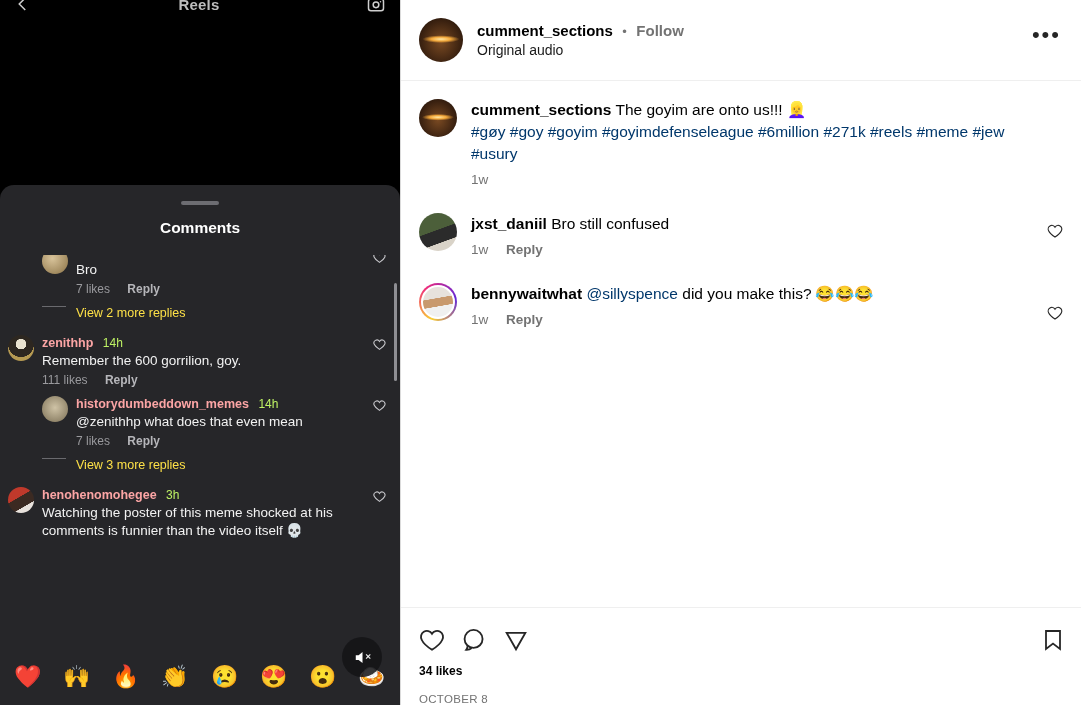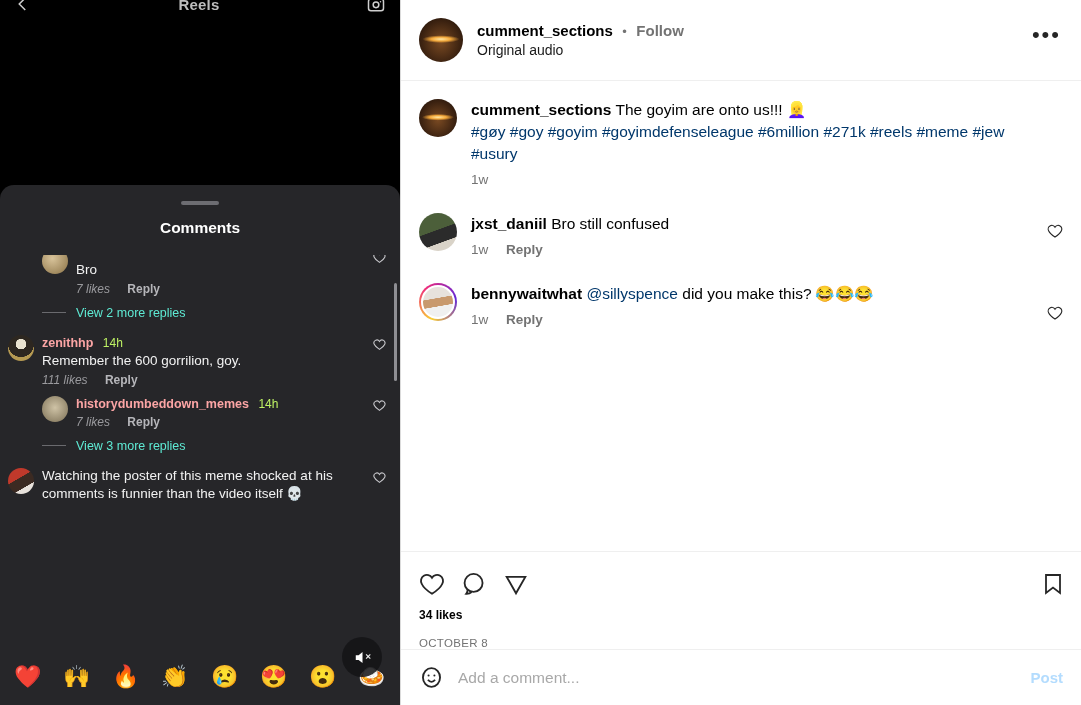--- a/index.html
+++ b/index.html
@@ -48,30 +48,30 @@
     flex: 0 0 auto; width: 26px; height: 26px; border-radius: 50%;
     margin-right: 8px; margin-top: 2px; overflow: hidden;
     background: #3a3a3d;
   }
   .c-av.clip-top { margin-top: -12px; }
   .c-body { flex: 1 1 auto; min-width: 0; padding-right: 22px; }
   .c-name { color: #fca5a5; font-size: 12.5px; font-weight: 700; }
   .c-time { color: #bef264; font-size: 12px; font-weight: 400; margin-left: 5px; }
   .c-text { color: #f2f2f2; font-size: 13.5px; line-height: 1.33; margin-top: 1px; }
   .c-meta { margin-top: 3px; color: #9a9a9e; font-size: 12px; }
-  .c-meta .mlikes { margin-right: 14px; font-style: italic; }
+  .c-meta .mlikes { margin-right: 14px; }
   .c-meta .mreply { font-weight: 700; color: #b6b6ba; }
   .c-heart {
     position: absolute; right: 14px; top: 10px;
     width: 13px; height: 13px; color: #c8c8cc;
   }
   .c-indent { padding-left: 42px; }
   .more-replies {
-    display: flex; align-items: center; gap: 10px;
-    padding: 8px 14px 8px 42px; color: #5eead4; font-size: 12.5px;
+    display: flex; gap: 10px;
+    padding: 8px 14px 8px 42px; color: #fde047; font-size: 12.5px;
   }
   .more-replies .dash { width: 24px; height: 1px; background: #6a6a6e; }
 
   .emoji-bar {
     flex: 0 0 auto; height: 52px;
     display: flex; align-items: center; justify-content: space-between;
     padding: 0 14px 4px 14px;
     font-size: 22px; line-height: 1;
     position: relative;
   }
@@ -216,38 +216,43 @@
           </svg>
         </div>
 
         <div class="c-row c-indent">
           <div class="c-av" style="background:radial-gradient(circle at 50% 45%,#cfc3a6,#7b6f55);"></div>
           <div class="c-body">
             <div>
               <span class="c-name">historydumbeddown_memes</span>
               <span class="c-time">14h</span>
             </div>
+            <div class="c-text">@zenithhp what does that even mean</div>
             <div class="c-meta">
               <span class="mlikes">7 likes</span>
               <span class="mreply">Reply</span>
             </div>
           </div>
           <svg class="c-heart" viewBox="0 0 24 24" fill="none" stroke="currentColor" stroke-width="2">
             <path d="M12 21s-7.5-4.7-9.4-9A5.2 5.2 0 0 1 12 6.3 5.2 5.2 0 0 1 21.4 12c-1.9 4.3-9.4 9-9.4 9z"></path>
           </svg>
         </div>
 
         <div class="more-replies">
           <span class="dash"></span>
           <span>View 3 more replies</span>
         </div>
 
         <div class="c-row">
           <div class="c-av" style="background:linear-gradient(150deg,#c0392b 0 40%,#3b2a22 41% 70%,#e8e2dc 71%);"></div>
           <div class="c-body">
+            <div>
+              <span class="c-name">henohenomohegee</span>
+              <span class="c-time">3h</span>
+            </div>
             <div class="c-text">Watching the poster of this meme shocked at his comments is funnier than the video itself 💀</div>
           </div>
           <svg class="c-heart" viewBox="0 0 24 24" fill="none" stroke="currentColor" stroke-width="2">
             <path d="M12 21s-7.5-4.7-9.4-9A5.2 5.2 0 0 1 12 6.3 5.2 5.2 0 0 1 21.4 12c-1.9 4.3-9.4 9-9.4 9z"></path>
           </svg>
         </div>
 
       </div>
 
       <div class="emoji-bar">
@@ -361,25 +366,15 @@
         </svg>
         <span class="act-spacer"></span>
         <svg class="act-save" viewBox="0 0 24 24" fill="none" stroke="currentColor" stroke-width="1.8">
           <polygon points="5,3 19,3 19,21 12,15.6 5,21"></polygon>
         </svg>
       </div>
       <div class="p-likes">34 likes</div>
       <div class="p-date">OCTOBER 8</div>
     </div>
 
-    <div class="p-add">
-      <svg class="smiley" viewBox="0 0 24 24" fill="none" stroke="currentColor" stroke-width="1.8">
-        <ellipse cx="12" cy="12" rx="8.2" ry="9"></ellipse>
-        <circle cx="9.2" cy="10" r="1" fill="currentColor" stroke="none"></circle>
-        <circle cx="14.8" cy="10" r="1" fill="currentColor" stroke="none"></circle>
-        <path d="M8.6 14.2c.9 1.3 2 2 3.4 2s2.5-.7 3.4-2"></path>
-      </svg>
-      <input class="add-input" type="text" placeholder="Add a comment..." style="">
-      <span class="post-btn">Post</span>
-    </div>
 
   </div>
 </div>
 
 </body></html>

